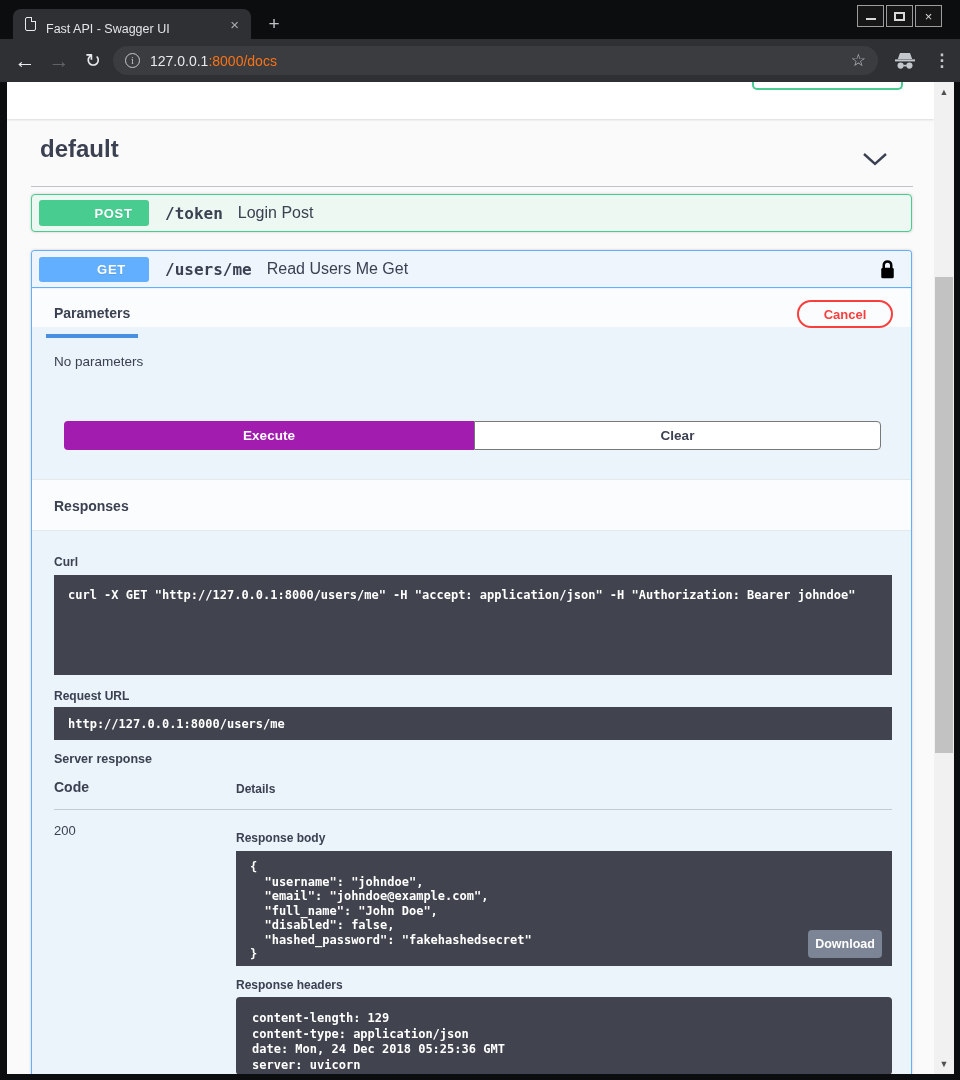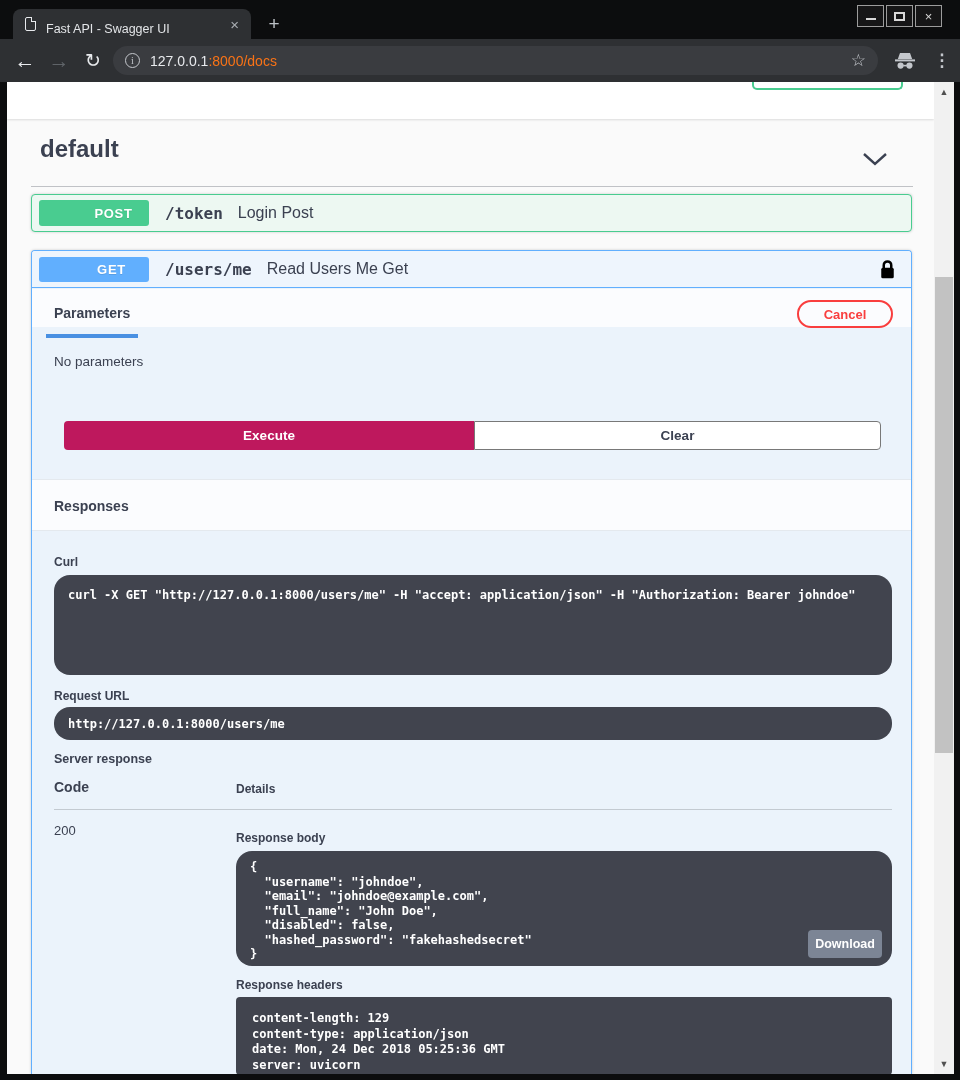--- a/index.html
+++ b/index.html
@@ -57,27 +57,27 @@
   .op-summary { margin-left:15px; font-size:16px; color:#3b4151; }
   .get-block { top:168px; height:824px; border:1px solid #61affe; border-bottom:none; border-radius:4px 4px 0 0; overflow:hidden; background:#ebf3fb; }
   .get-summary { position:absolute; left:0; top:0; width:879px; height:37px; background:#eef5fd; border-bottom:1px solid #61affe; display:flex; align-items:center; }
   .lock-wrap { margin-left:auto; margin-right:16px; display:flex; align-items:center; }
   .params-header { position:absolute; left:0; top:38px; width:879px; height:38px; background:#fbfcfe; }
   .params-label { position:absolute; left:22px; top:16px; font-size:14px; font-weight:bold; }
   .tab-underline { position:absolute; left:14px; top:45px; width:92px; height:4px; background:#4990e2; }
   .cancel-btn { position:absolute; right:18px; top:11px; width:96px; height:28px; border:2px solid #f93e3e; border-radius:14px; color:#f93e3e; font-weight:bold; font-size:13px; display:flex; align-items:center; justify-content:center; background:transparent; }
   .op-body { position:absolute; left:0; top:88px; width:879px; height:140px; background:#ebf3fb; }
   .no-params { position:absolute; left:22px; top:15px; font-size:13.5px; }
-  .execute-btn { position:absolute; left:32px; top:82px; width:410px; height:29px; background:#be185d; border:none; border-radius:4px 0 0 4px; color:#fff; font-weight:bold; font-size:13.5px; }
+  .execute-btn { position:absolute; left:32px; top:82px; width:410px; height:29px; background:#a21caf; border:none; border-radius:4px 0 0 4px; color:#fff; font-weight:bold; font-size:13.5px; }
   .clear-btn { position:absolute; left:442px; top:82px; width:407px; height:29px; background:#fff; border:1px solid #787878; border-radius:0 4px 4px 0; color:#3b4151; font-weight:bold; font-size:13.5px; }
   .responses-header { position:absolute; left:0; top:228px; width:879px; height:52px; background:#fbfcfe; border-top:1px solid #e4e9ee; border-bottom:1px solid #e4e9ee; }
   .responses-title { position:absolute; left:22px; top:18px; font-size:14px; font-weight:bold; }
   .responses-inner { position:absolute; left:0; top:280px; width:879px; height:544px; background:#ebf3fb; }
   .mini-label { position:absolute; font-size:12px; font-weight:bold; color:#3b4151; }
-  .codeblock { position:absolute; background:#41444e; border-radius:16px; color:#fff; }
+  .codeblock { position:absolute; background:#41444e; border-radius:0; color:#fff; }
   .codeblock pre { font-family:"DejaVu Sans Mono", monospace; font-size:12px; font-weight:bold; white-space:pre; color:#fff; }
   .curl-block { left:22px; top:44px; width:838px; height:100px; }
   .curl-block pre { padding:13px 14px; }
   .requrl-block { left:22px; top:176px; width:838px; height:33px; }
   .requrl-block pre { padding:10px 14px; }
   .code-col-header { position:absolute; left:22px; top:248px; font-size:14px; font-weight:bold; }
   .details-col-header { left:204px; top:251px; }
   .resp-divider { position:absolute; left:22px; top:278px; width:838px; border-top:1px solid #c3cad1; }
   .status-code { position:absolute; left:22px; top:292px; font-size:13px; }
   .respbody-block { left:204px; top:320px; width:656px; height:115px; }

